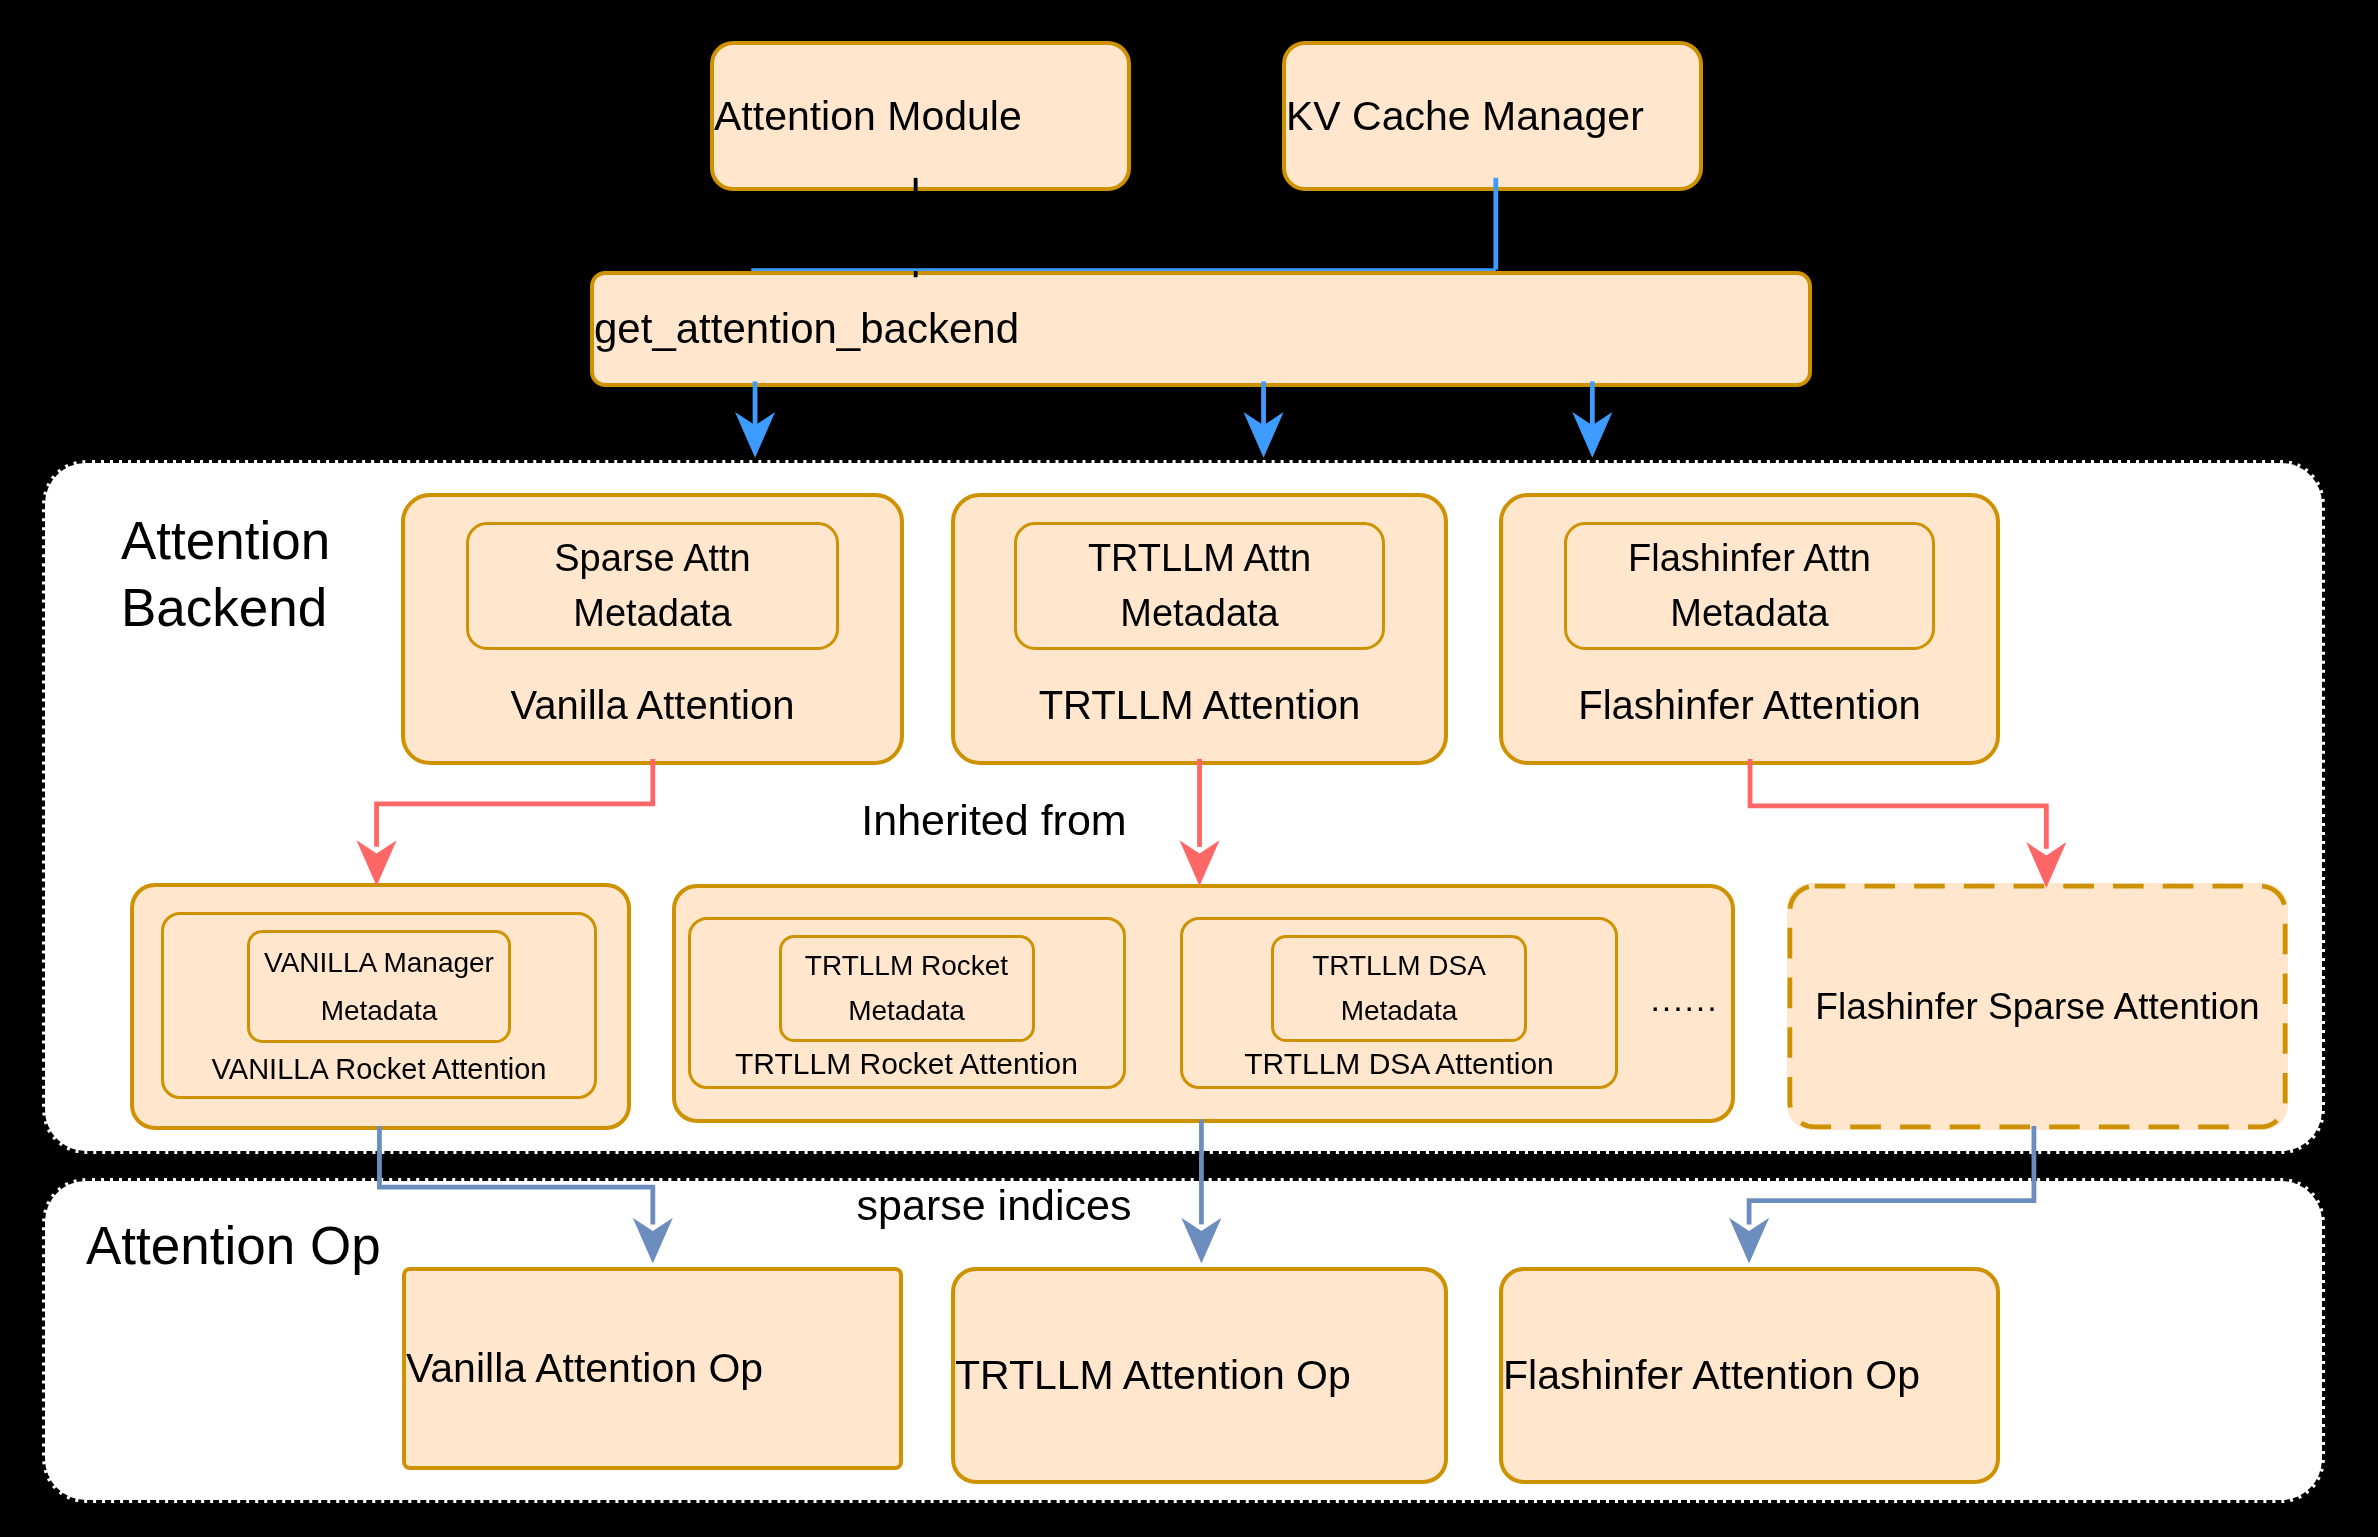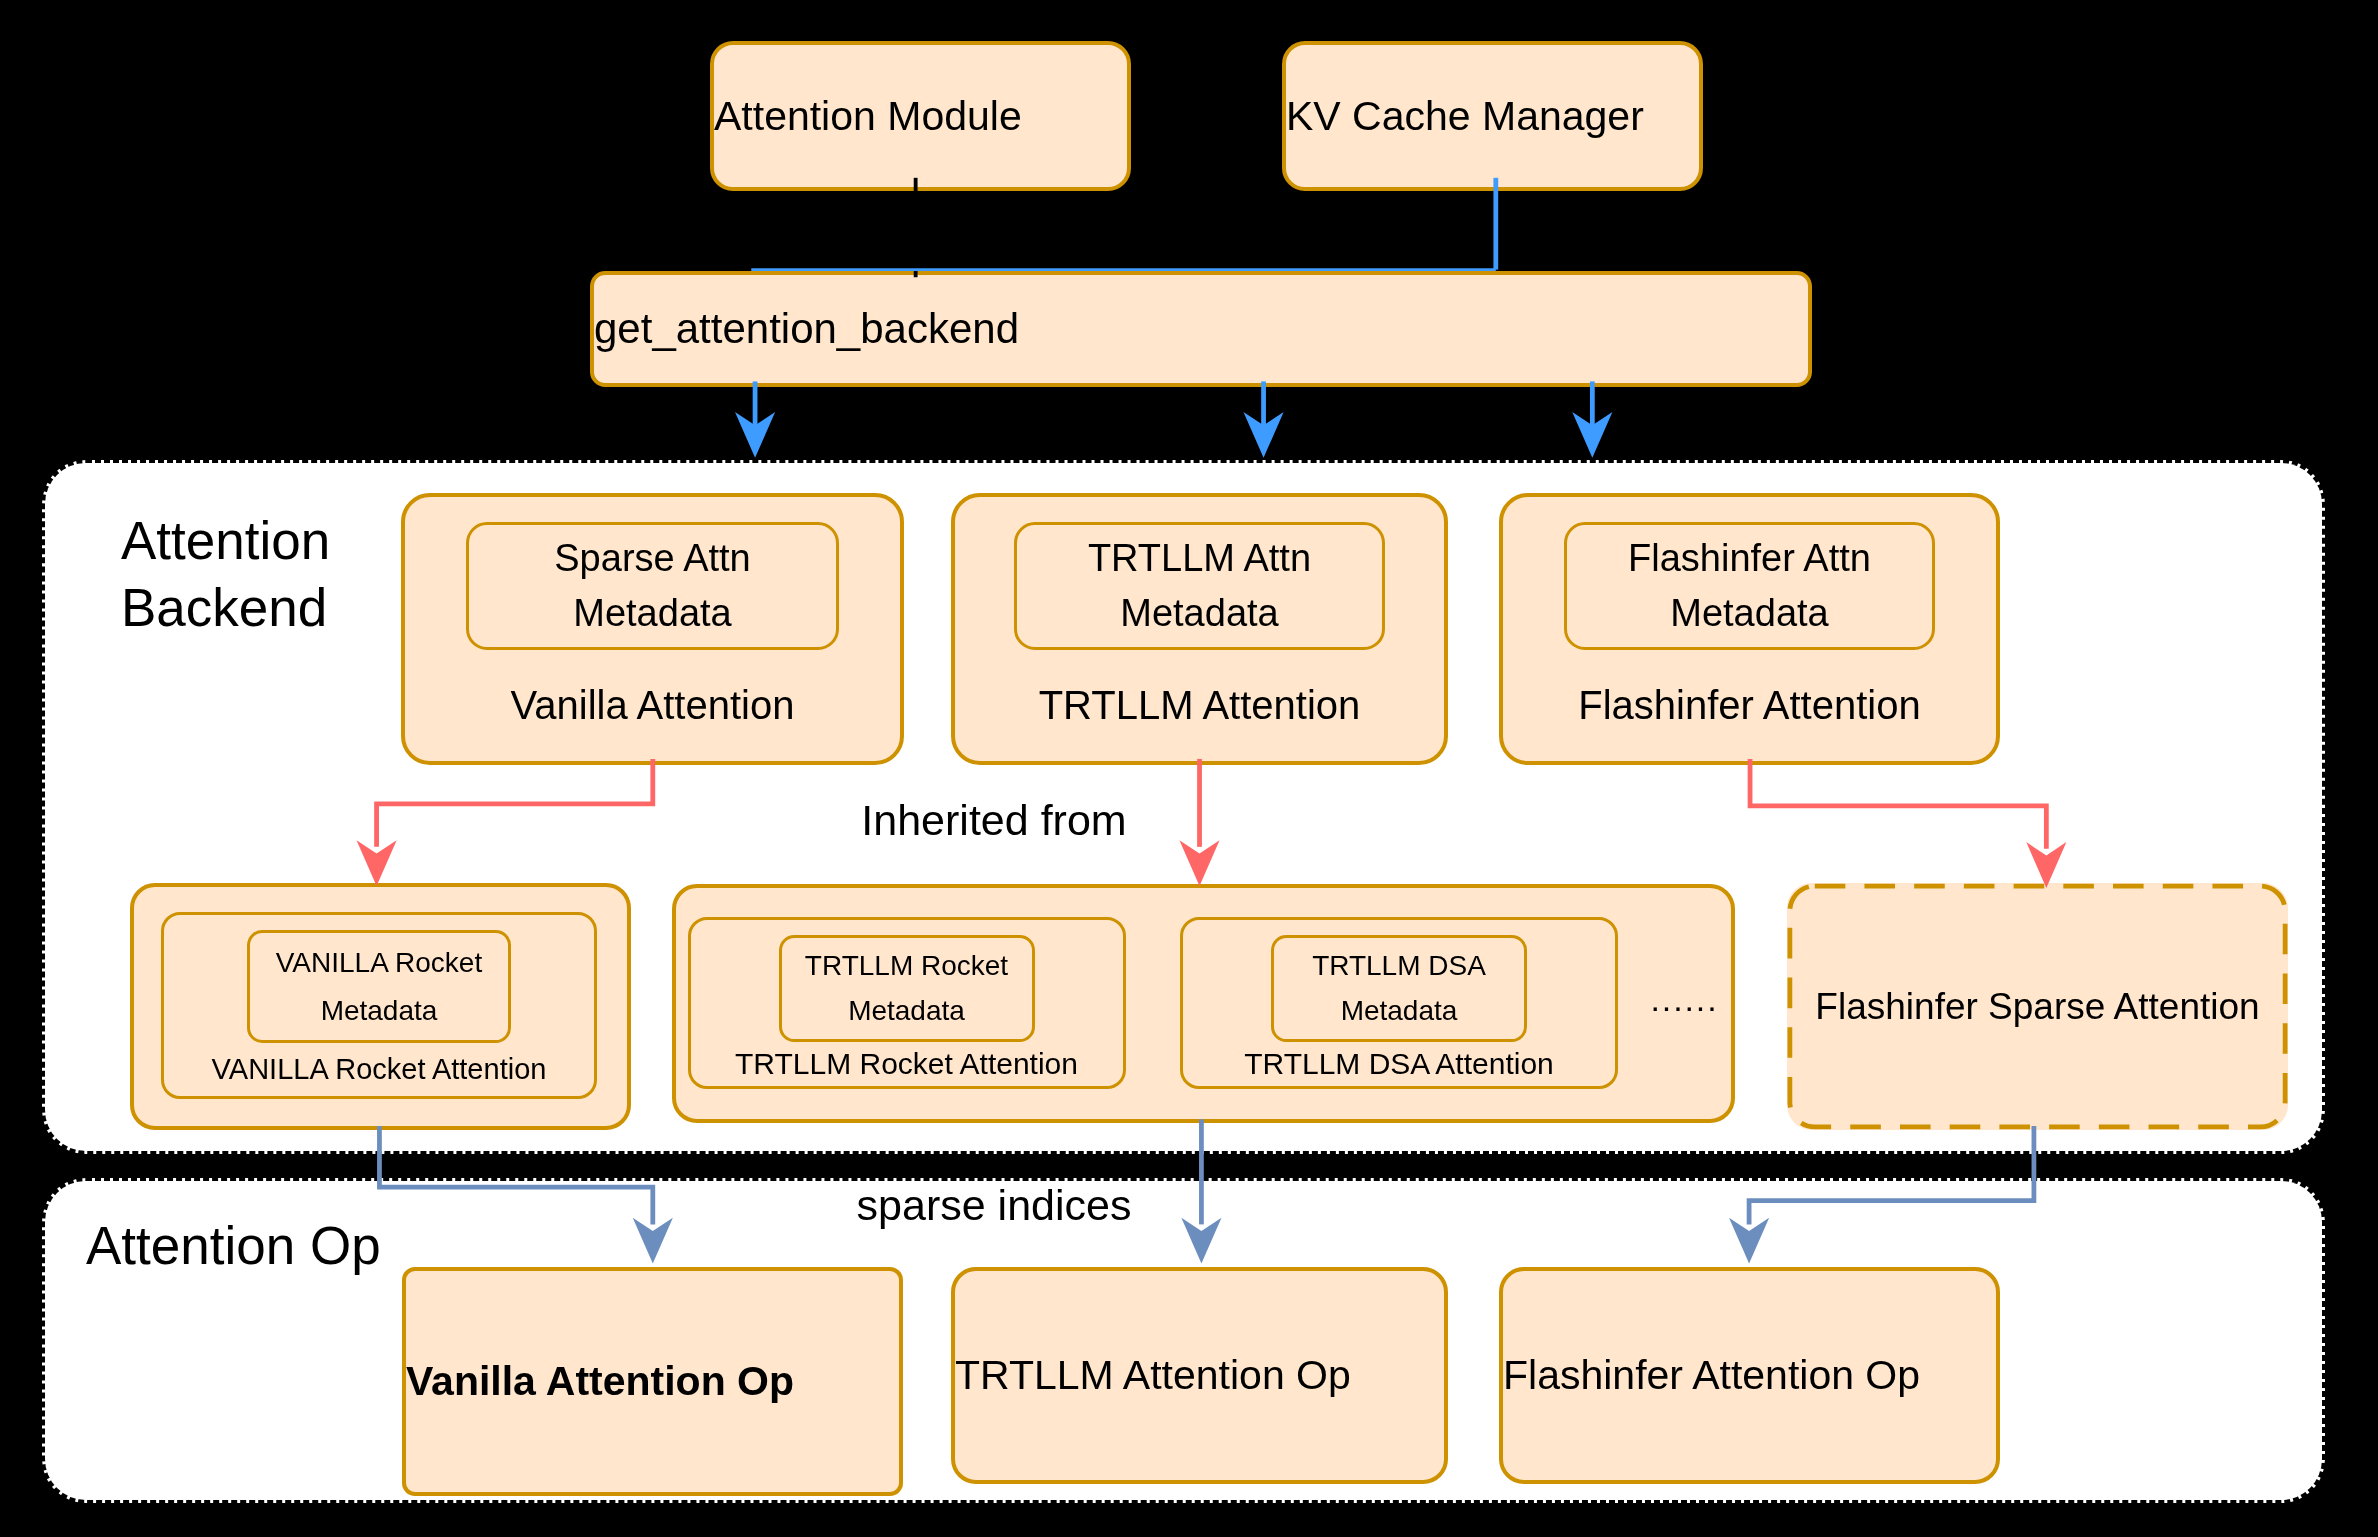--- a/index.html
+++ b/index.html
@@ -144,21 +144,21 @@
       <div>Metadata</div>
     </div>
     <div class="sub-label">Flashinfer Attention</div>
   </div>
 
   <div class="float-label" style="left:803px;top:796px;width:382px;">Inherited from</div>
 
   <div class="node" style="left:130px;top:883px;width:501px;height:247px;border-radius:25px;">
     <div class="inner-node" style="left:27px;top:25px;width:436px;height:187px;">
       <div class="meta-sm" style="width:264px;height:113px;">
-        <div>VANILLA Rocket</div>
+        <div>VANILLA Manager</div>
         <div>Metadata</div>
       </div>
       <div class="label-sm">VANILLA Rocket Attention</div>
     </div>
   </div>
 
   <div class="node" style="left:672px;top:884px;width:1063px;height:239px;border-radius:25px;">
     <div class="inner-node" style="left:11.5px;top:29px;width:438px;height:172px;">
       <div class="meta-sm" style="width:256px;height:107px;">
         <div>TRTLLM Rocket</div>
@@ -182,21 +182,21 @@
     </svg>
     <span style="position:relative;">Flashinfer Sparse Attention</span>
   </div>
 
   <div class="container" style="left:42px;top:1178px;width:2283px;height:325px;"></div>
 
   <div class="section-title" style="left:86px;top:1212px;">Attention Op</div>
 
   <div class="float-label" style="left:803px;top:1181px;width:382px;">sparse indices</div>
 
-  <div class="node" style="left:402px;top:1267px;width:501px;height:229px;border-radius:13px;font-size:41px;font-weight:bold;">
+  <div class="node" style="left:402px;top:1267px;width:501px;height:203px;border-radius:8px;font-size:41px;">
     <span>Vanilla Attention Op</span>
   </div>
   <div class="node" style="left:951px;top:1267px;width:497px;height:217px;border-radius:25px;font-size:41px;">
     <span>TRTLLM Attention Op</span>
   </div>
   <div class="node" style="left:1499px;top:1267px;width:501px;height:217px;border-radius:25px;font-size:41px;">
     <span>Flashinfer Attention Op</span>
   </div>
 
   <svg class="connectors" width="2378" height="1537" viewBox="0 0 2488 1608">

